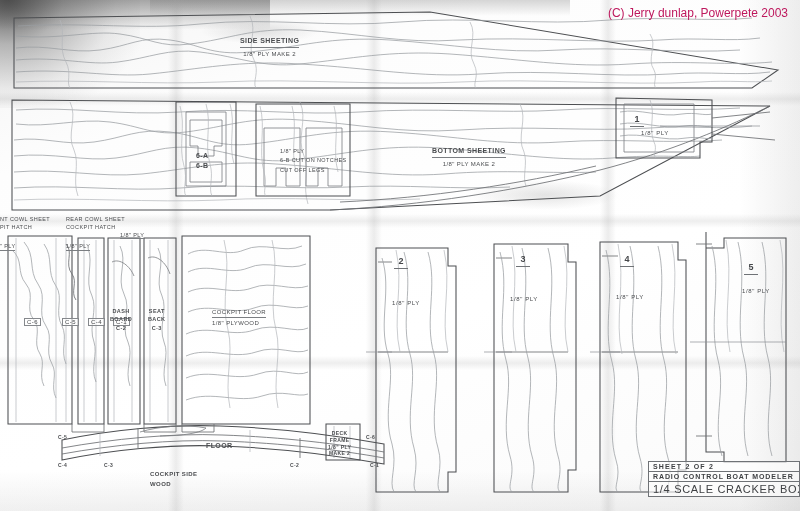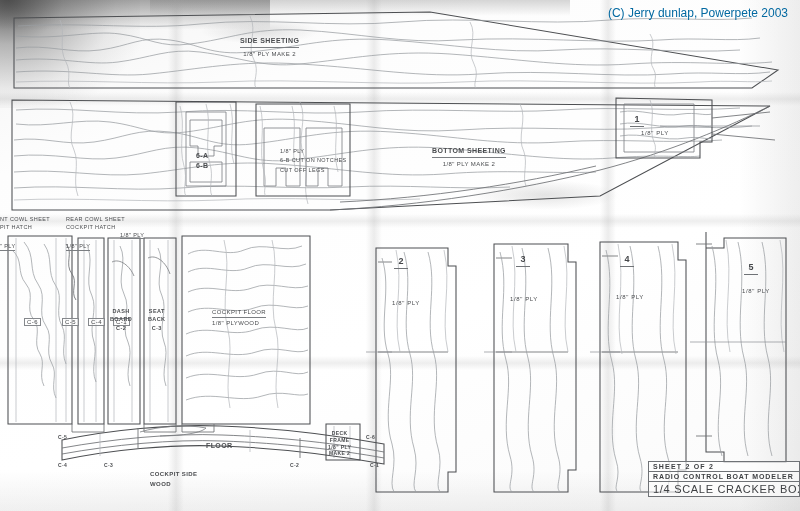--- a/index.html
+++ b/index.html
@@ -44,21 +44,21 @@
   .lbl{position:absolute;color:#4a4c4f;white-space:nowrap;
        font-family:"Liberation Sans",sans-serif;letter-spacing:.4px;}
   .lbl.bx{border:1px solid #85888c;background:rgba(255,255,255,.55);}
   .t7{font-size:7px;}
   .t6{font-size:6px;}
   .t5{font-size:5px;}
   .t55{font-size:5.5px;}
   .bold{font-weight:bold;}
   .uline{border-bottom:1px solid #7b7e82;}
 
-  .copyright{position:absolute;right:12px;top:6px;font-size:12px;color:#0369a1;
+  .copyright{position:absolute;right:12px;top:6px;font-size:12px;color:#be185d;
       font-family:"Liberation Sans",sans-serif;}
 
   .callout{position:absolute;text-align:center;line-height:1.35;}
 
   
   #title-block{position:absolute;right:0;bottom:14px;width:152px;color:#3f4144;}
   #title-block .row{border:1px solid #6f7276;border-bottom:none;padding:1px 4px;
       background:rgba(255,255,255,.6);overflow:hidden;white-space:nowrap;}
   #title-block .row:last-child{border-bottom:1px solid #6f7276;}
   #title-block .r1{font-size:7px;letter-spacing:1.2px;font-weight:bold;}

